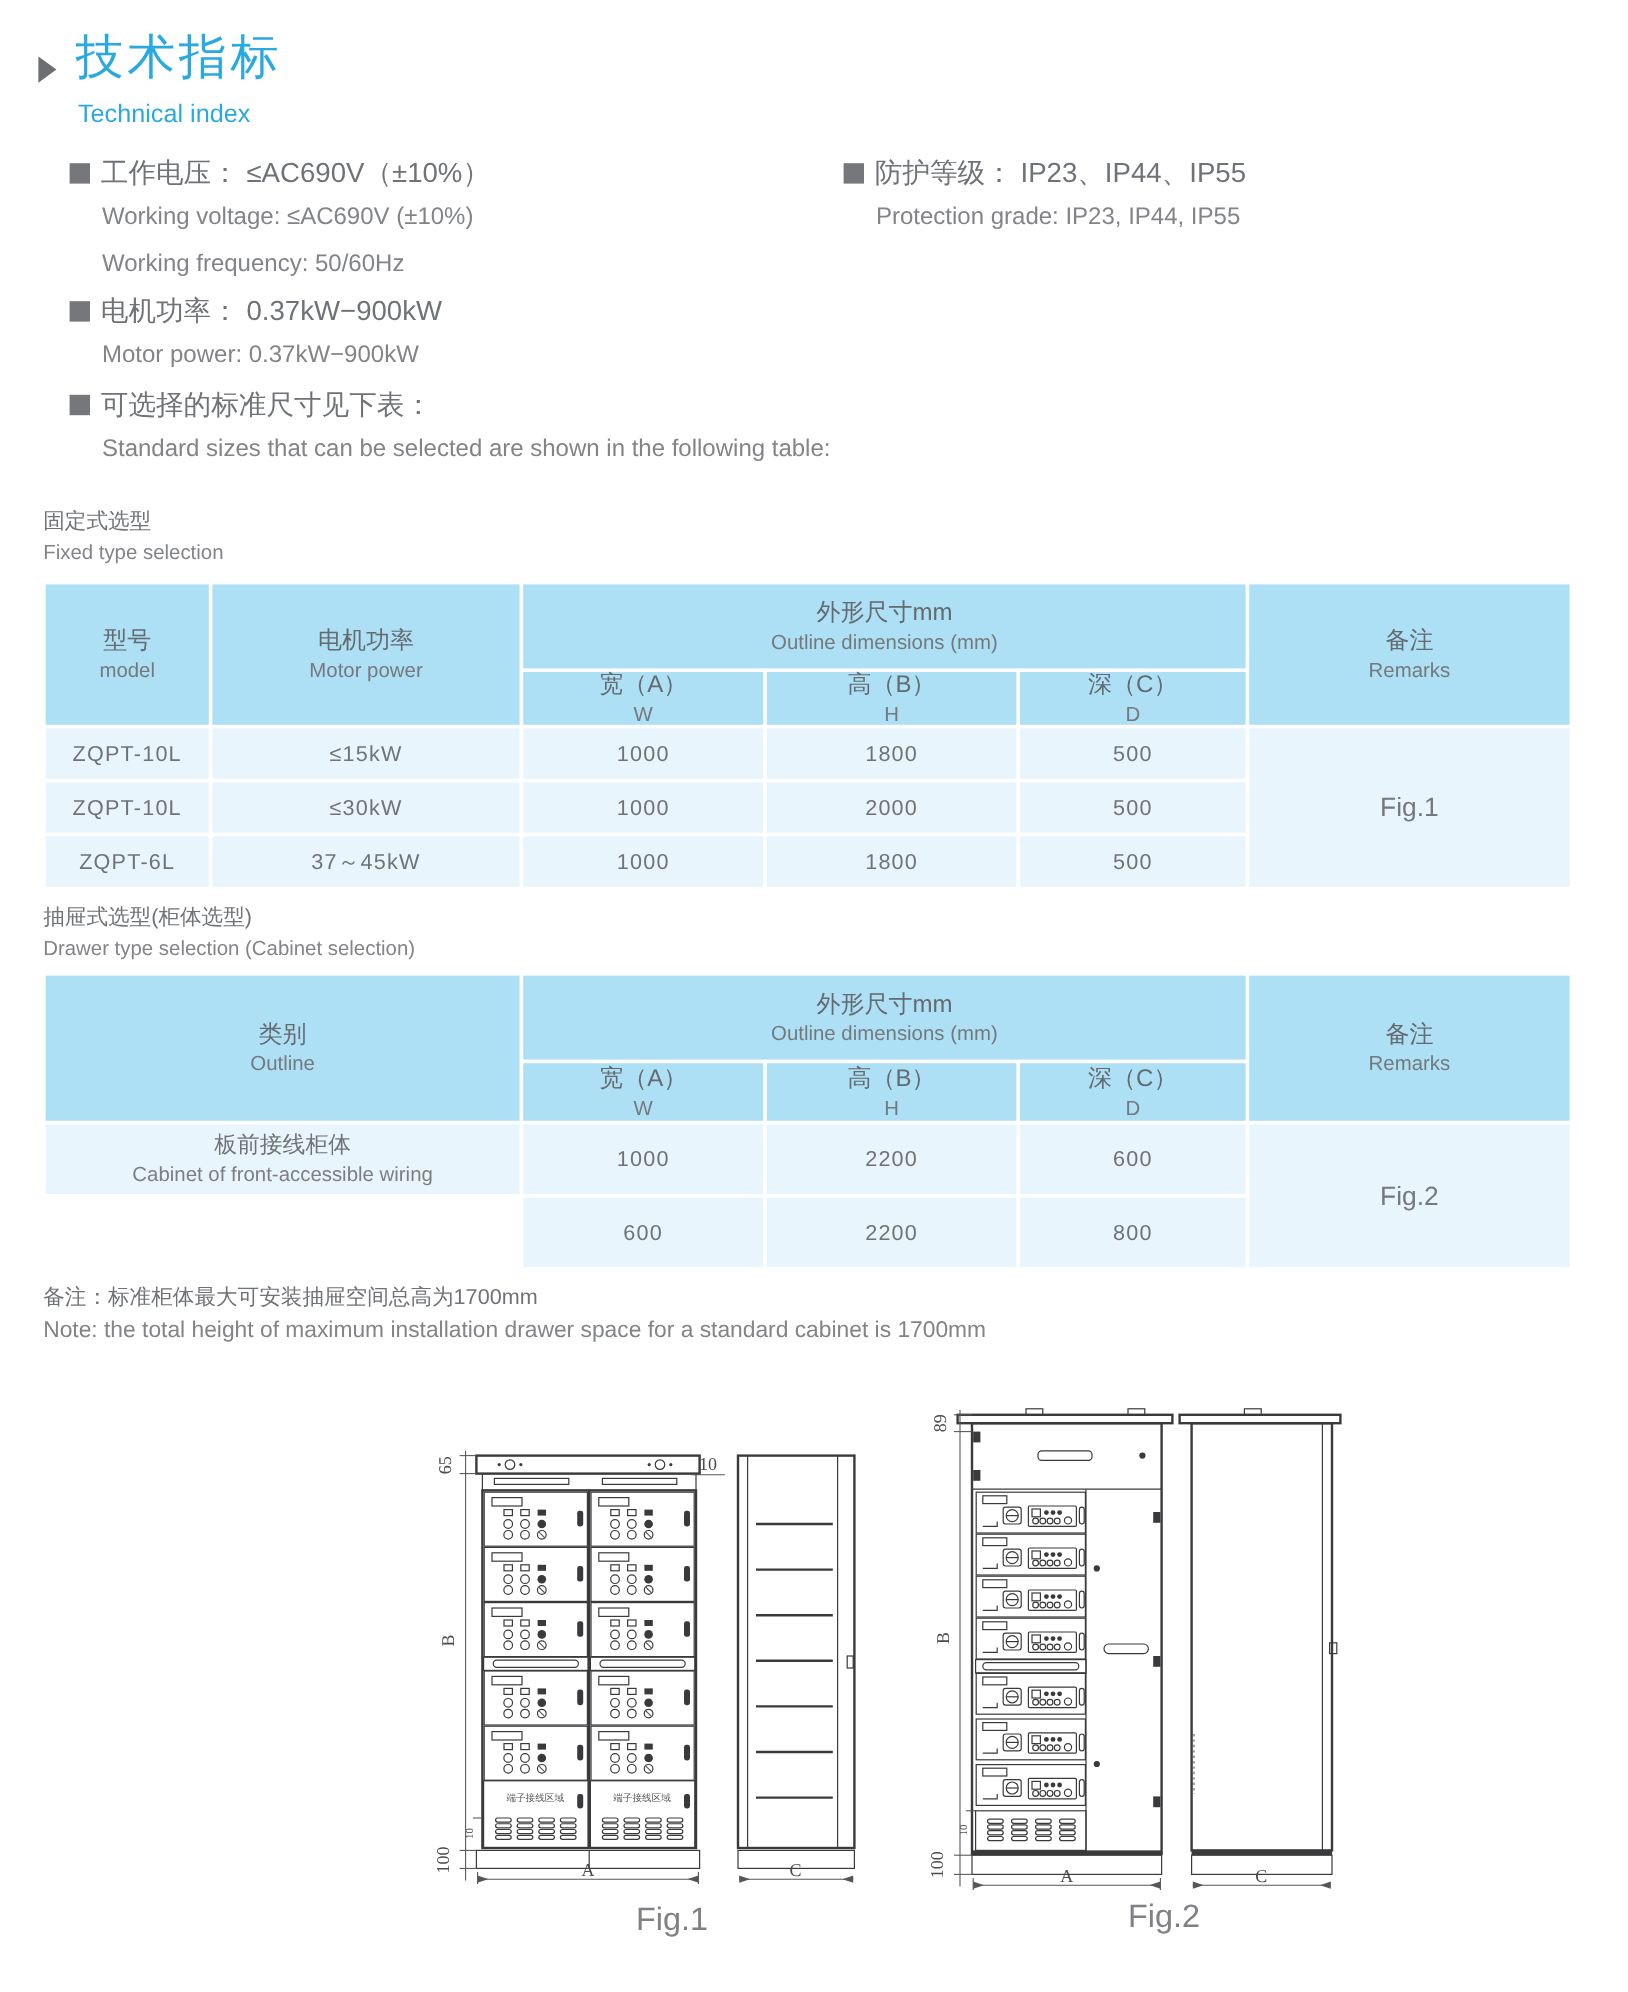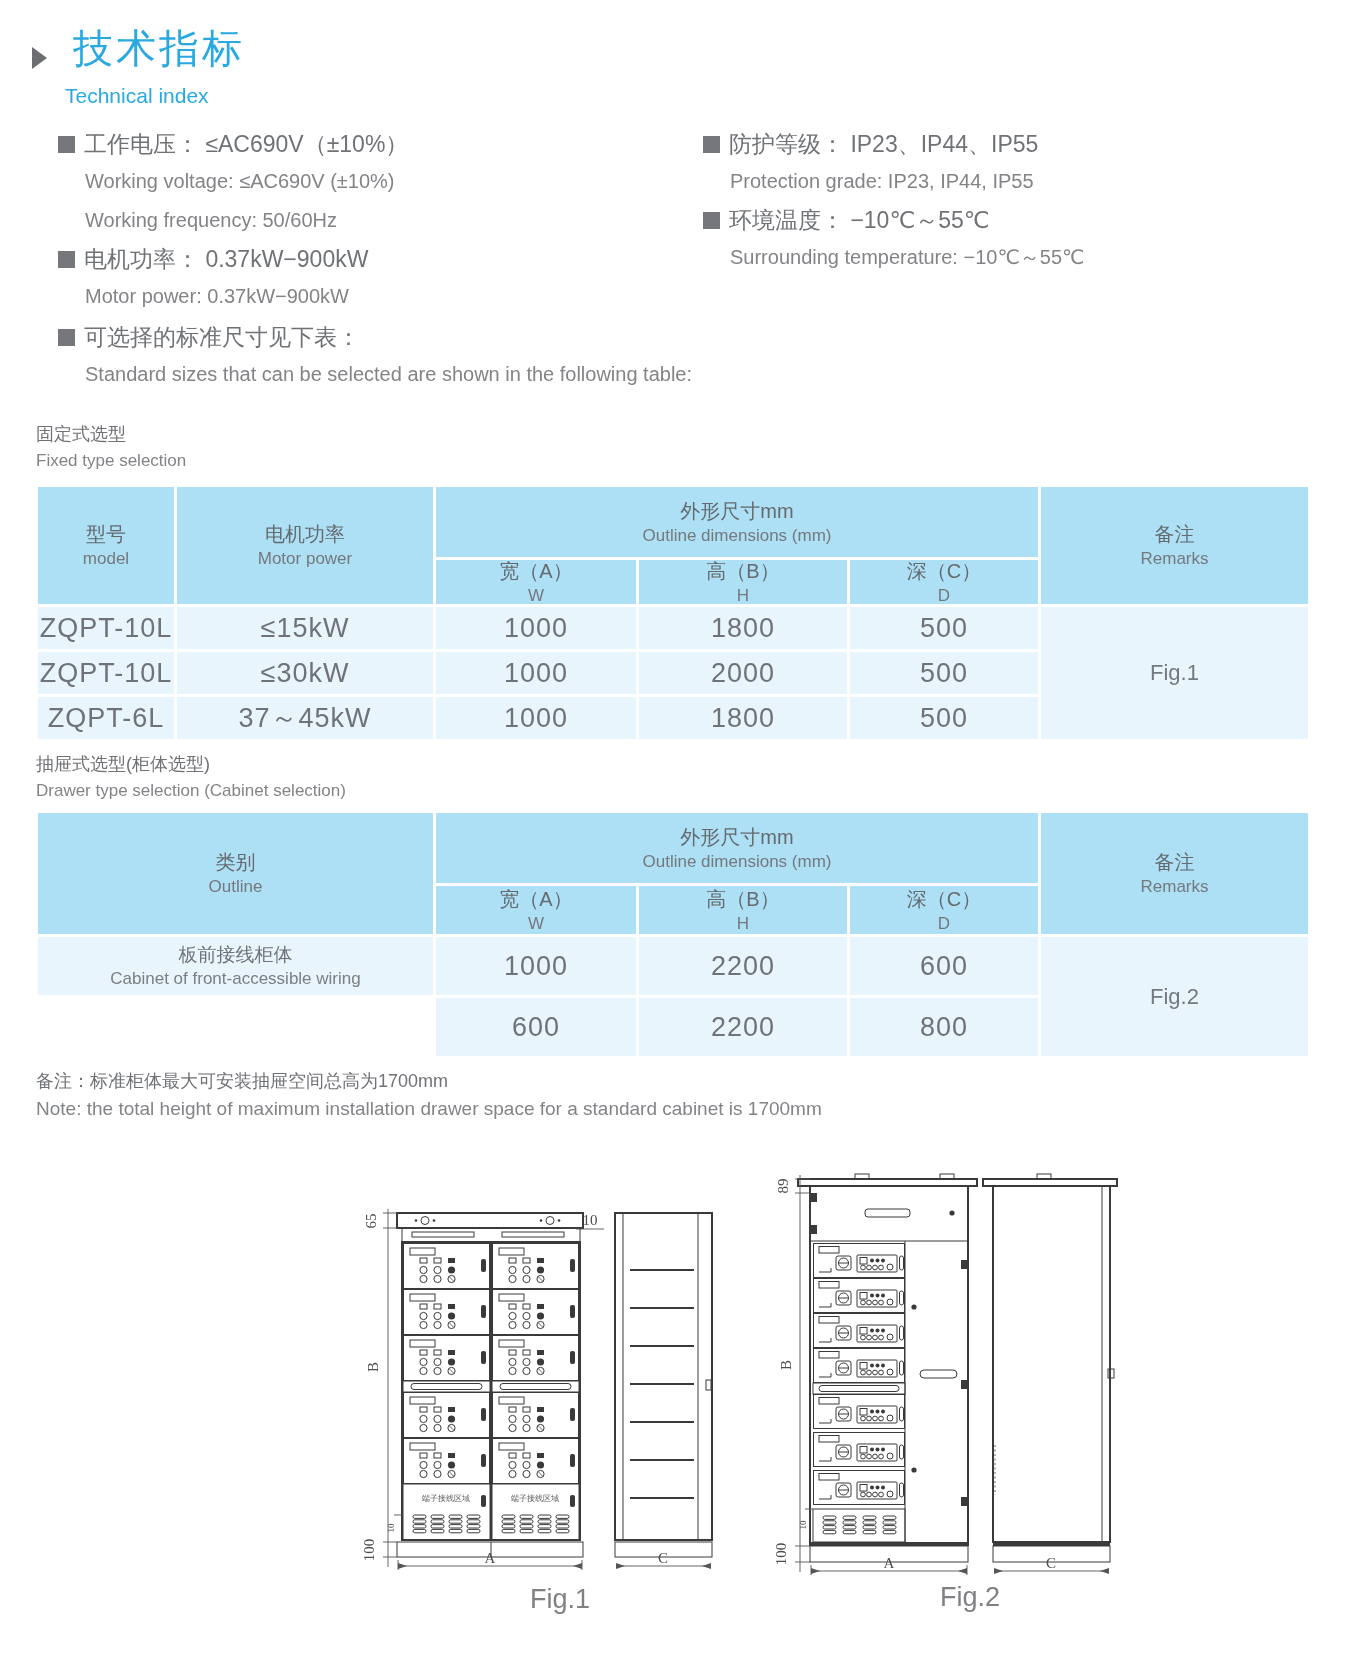--- a/index.html
+++ b/index.html
@@ -3,21 +3,21 @@
 <meta charset="utf-8">
 <style>
   html,body{margin:0;padding:0}
   body{
     width:1357px;height:1660px;position:relative;background:#ffffff;
     font-family:"Liberation Sans","DejaVu Sans",sans-serif;color:#717478;overflow:hidden;
   }
   
   .title-arrow{position:absolute;left:32px;top:47px;width:0;height:0;
     border-left:15px solid #6d6e71;border-top:11px solid transparent;border-bottom:11px solid transparent;}
-  .title-cn{position:absolute;left:73px;top:24px;font-size:40px;font-weight:400;color:#2aa9e0;letter-spacing:3px;margin:0;line-height:48px}
+  .title-cn{position:absolute;left:63px;top:24px;font-size:40px;font-weight:400;color:#2aa9e0;letter-spacing:3px;margin:0;line-height:48px}
   .title-en{position:absolute;left:65px;top:84px;font-size:21px;color:#2aa9e0}
   
   .spec-col{position:absolute;top:126px}
   .spec-col.left{left:58px;width:660px}
   .spec-col.right{left:703px;width:640px}
   .spec-item{margin-bottom:2px}
   .spec-item.sizes{margin-top:4px}
   .spec-cn{font-size:23px;color:#6f7276;line-height:37px;white-space:nowrap}
   .bullet{display:inline-block;width:17px;height:17px;background:#76777a;margin-right:9px;vertical-align:-1px}
   .spec-en{font-size:20px;color:#828487;line-height:37px;padding-left:27px;white-space:nowrap}
@@ -29,21 +29,21 @@
   .sec-en{font-size:17px;color:#828487;line-height:26px}
   
   .dtable{position:absolute;left:38px;width:1270px;display:grid;gap:3px;background:#ffffff}
   #table1{top:487px;grid-template-columns:136px 256px 200px 208px 188px 1fr;grid-template-rows:70px 44px 42px 42px 42px}
   #table2{top:813px;grid-template-columns:395px 200px 208px 188px 1fr;grid-template-rows:70px 48px 58px 58px}
   .cell{display:flex;flex-direction:column;align-items:center;justify-content:center;text-align:center}
   .th{background:#aee0f5}
   .td{background:#e9f5fc}
   .th-cn{font-size:20px;color:#646a6f;line-height:27px}
   .th-en{font-size:17px;color:#74797d;line-height:22px}
-  .td-val{font-size:27px;color:#6f7377;letter-spacing:1px}
+  .td-val{font-size:18px;color:#6f7377;letter-spacing:1px}
   .td-cn{font-size:19px;color:#6f7377;line-height:26px}
   .td-en{font-size:17px;color:#7b7e82;line-height:22px}
   .remark-val{font-size:22px;color:#74797d}
   
   #note{position:absolute;left:36px;top:1068px}
   .n-cn{font-size:18px;line-height:27px;color:#6f7276}
   .n-en{font-size:19px;line-height:27px;color:#828487}
   
   svg.fig{position:absolute;overflow:visible}
   #fig1-svg{left:350px;top:1195px}
@@ -81,24 +81,20 @@
   <div class="spec-item sizes">
     <div class="spec-cn"><span class="bullet"></span><span>可选择的标准尺寸见下表：</span></div>
     <div class="spec-en">Standard sizes that can be selected are shown in the following table:</div>
   </div>
 </div>
 
 <div class="spec-col right">
   <div class="spec-item">
     <div class="spec-cn"><span class="bullet"></span><span>防护等级： IP23、IP44、IP55</span></div>
     <div class="spec-en">Protection grade: IP23, IP44, IP55</div>
-  </div>
-  <div class="spec-item">
-    <div class="spec-cn"><span class="bullet"></span><span>环境温度： −10℃～55℃</span></div>
-    <div class="spec-en">Surrounding temperature: −10℃～55℃</div>
   </div>
 </div>
 
 <div class="sec-label" id="sec1">
   <div class="sec-cn">固定式选型</div>
   <div class="sec-en">Fixed type selection</div>
 </div>
 
 <div class="dtable" id="table1">
   <div class="cell th" style="grid-area:1/1/3/2">

